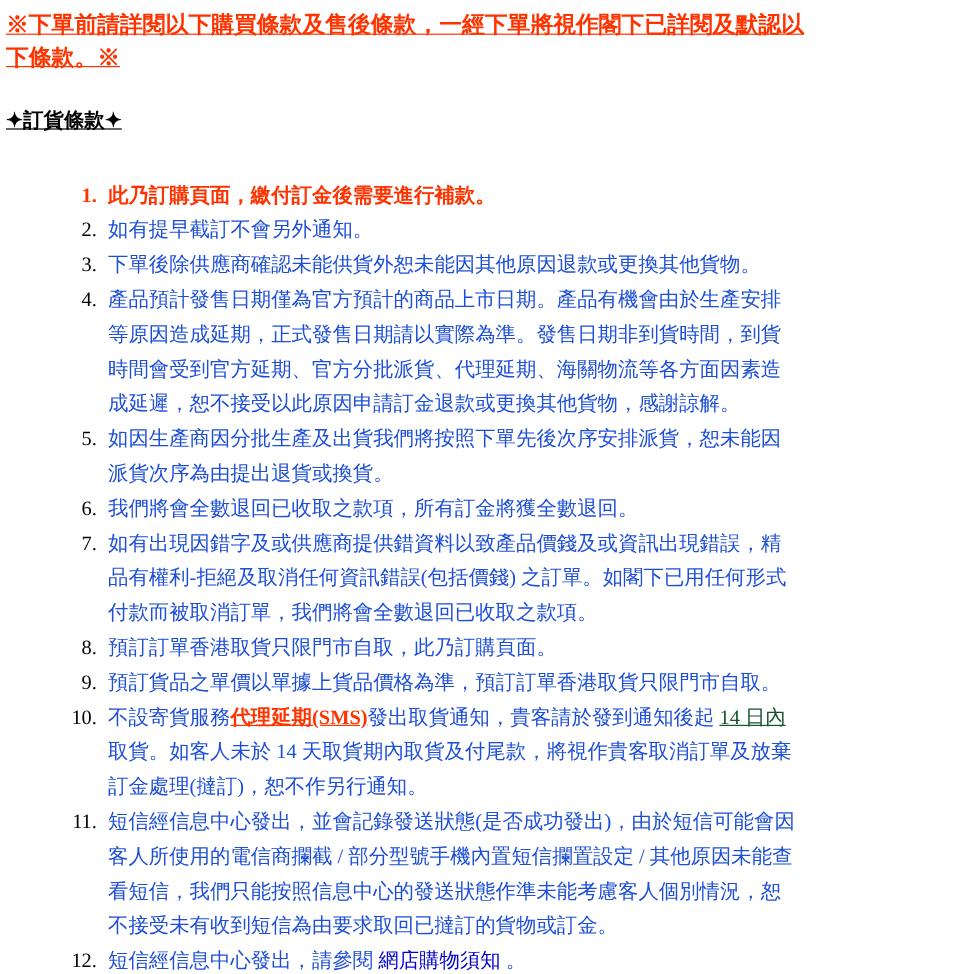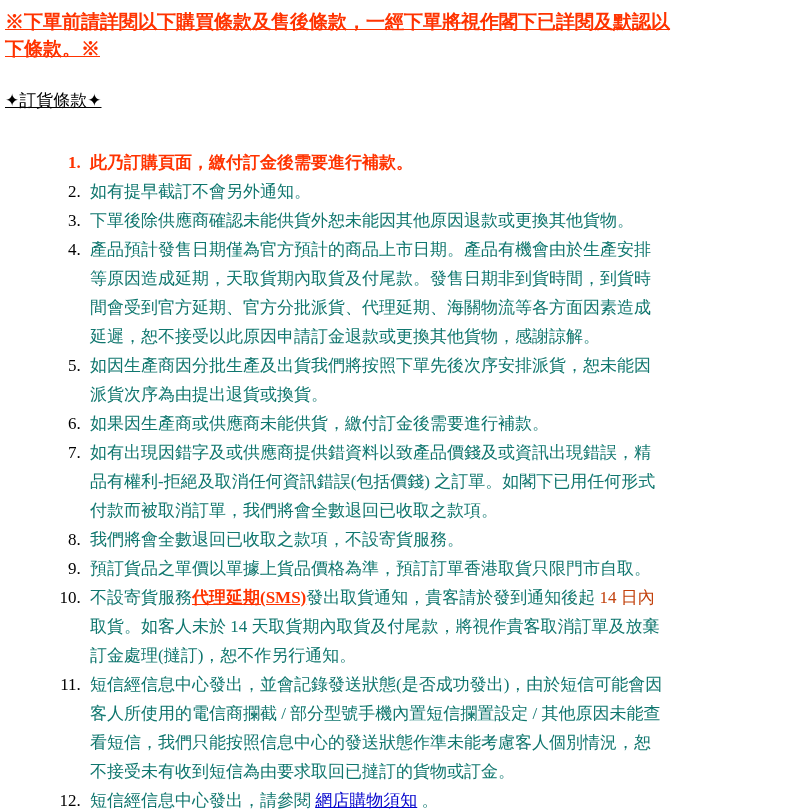--- a/index.html
+++ b/index.html
@@ -22,58 +22,58 @@
     font-size: 19px;
     font-weight: bold;
     line-height: 27px;
     text-decoration: underline;
     color: #ff3300;
     letter-spacing: 0px;
   }
   .section-heading {
     margin-top: 27px;
     font-size: 17px;
-    font-weight: normal;
+    font-weight: bold;
     text-decoration: underline;
     color: #000000;
   }
   ol.terms-list {
     margin: 36px 0 0 0;
     padding: 0 4px 0 80px;
     font-size: 17px;
     line-height: 29px;
   }
   ol.terms-list > li {
     padding-left: 5px;
   }
   li.emphasis {
     color: #ff3300;
     font-weight: bold;
   }
-  .seg-normal { color: #0f766e; }
+  .seg-normal { color: #1d4ed8; }
   .seg-red-bold { color: #ff3300; font-weight: bold; }
   .seg-red-bold-underline { color: #ff3300; font-weight: bold; text-decoration: underline; }
-  .seg-red-underline { color: #c2410c; }
-  .seg-link { color: #0000cc; text-decoration: underline; cursor: pointer; }
+  .seg-red-underline { color: #14532d; text-decoration: underline; }
+  .seg-link { color: #0000cc; cursor: pointer; }
 </style>
 </head>
 <body>
 
 <div class="page">
   <div class="notice-banner">※下單前請詳閱以下購買條款及售後條款，一經下單將視作閣下已詳閱及默認以下條款。※</div>
 
   <div class="section-heading">✦訂貨條款✦</div>
 
   <ol class="terms-list" id="terms-list">
       <li value="1" class="emphasis"><span class="seg-red-bold">此乃訂購頁面，繳付訂金後需要進行補款。</span></li>
       <li value="2"><span class="seg-normal">如有提早截訂不會另外通知。</span></li>
       <li value="3"><span class="seg-normal">下單後除供應商確認未能供貨外恕未能因其他原因退款或更換其他貨物。</span></li>
-      <li value="4"><span class="seg-normal">產品預計發售日期僅為官方預計的商品上市日期。產品有機會由於生產安排等原因造成延期，天取貨期內取貨及付尾款。發售日期非到貨時間，到貨時間會受到官方延期、官方分批派貨、代理延期、海關物流等各方面因素造成延遲，恕不接受以此原因申請訂金退款或更換其他貨物，感謝諒解。</span></li>
+      <li value="4"><span class="seg-normal">產品預計發售日期僅為官方預計的商品上市日期。產品有機會由於生產安排等原因造成延期，正式發售日期請以實際為準。發售日期非到貨時間，到貨時間會受到官方延期、官方分批派貨、代理延期、海關物流等各方面因素造成延遲，恕不接受以此原因申請訂金退款或更換其他貨物，感謝諒解。</span></li>
       <li value="5"><span class="seg-normal">如因生產商因分批生產及出貨我們將按照下單先後次序安排派貨，恕未能因派貨次序為由提出退貨或換貨。</span></li>
-      <li value="6"><span class="seg-normal">如果因生產商或供應商未能供貨，繳付訂金後需要進行補款。</span></li>
+      <li value="6"><span class="seg-normal">我們將會全數退回已收取之款項，所有訂金將獲全數退回。</span></li>
       <li value="7"><span class="seg-normal">如有出現因錯字及或供應商提供錯資料以致產品價錢及或資訊出現錯誤，精品有權利-拒絕及取消任何資訊錯誤(包括價錢) 之訂單。如閣下已用任何形式付款而被取消訂單，我們將會全數退回已收取之款項。</span></li>
-      <li value="8"><span class="seg-normal">我們將會全數退回已收取之款項，不設寄貨服務。</span></li>
+      <li value="8"><span class="seg-normal">預訂訂單香港取貨只限門市自取，此乃訂購頁面。</span></li>
       <li value="9"><span class="seg-normal">預訂貨品之單價以單據上貨品價格為準，預訂訂單香港取貨只限門市自取。</span></li>
       <li value="10"><span class="seg-normal">不設寄貨服務</span><span class="seg-red-bold-underline">代理延期(SMS)</span><span class="seg-normal">發出取貨通知，貴客請於發到通知後起 </span><span class="seg-red-underline">14 日內</span><span class="seg-normal">取貨。如客人未於 14 天取貨期內取貨及付尾款，將視作貴客取消訂單及放棄訂金處理(撻訂)，恕不作另行通知。</span></li>
       <li value="11"><span class="seg-normal">短信經信息中心發出，並會記錄發送狀態(是否成功發出)，由於短信可能會因客人所使用的電信商攔截 / 部分型號手機內置短信攔置設定 / 其他原因未能查看短信，我們只能按照信息中心的發送狀態作準未能考慮客人個別情況，恕不接受未有收到短信為由要求取回已撻訂的貨物或訂金。</span></li>
       <li value="12"><span class="seg-normal">短信經信息中心發出，請參閱 </span><span class="seg-link">網店購物須知</span><span class="seg-normal"> 。</span></li>
     </ol>
 </div>
 
 </body></html>

